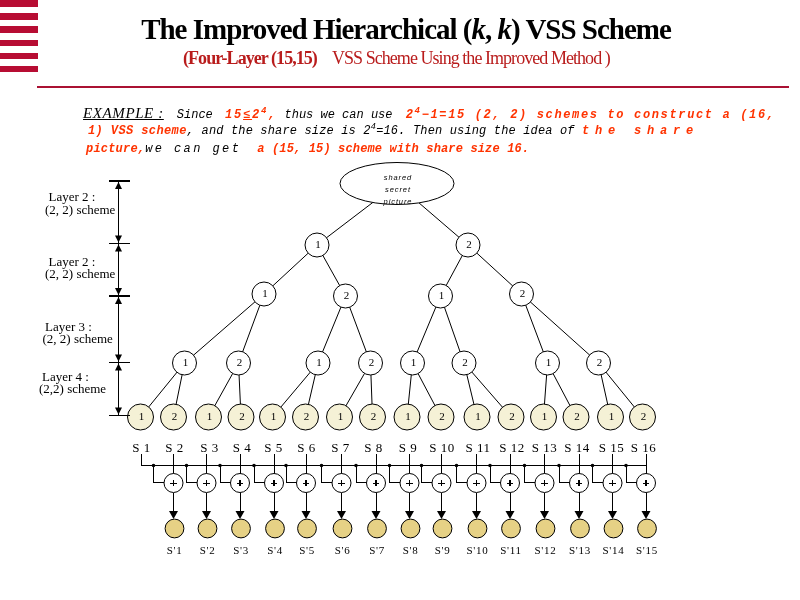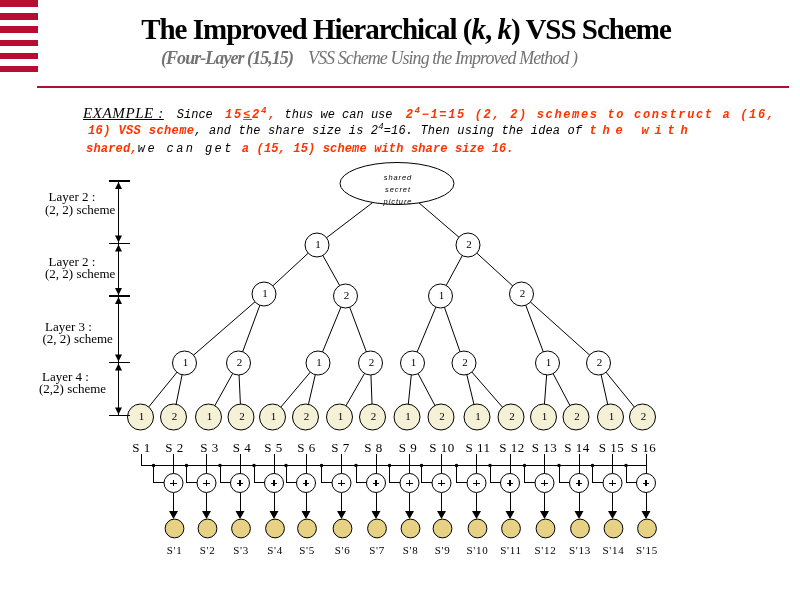--- a/index.html
+++ b/index.html
@@ -2,36 +2,36 @@
 <html><head>
 <meta charset="utf-8">
 <style>
 html,body{margin:0;padding:0;}
 body{width:800px;height:600px;background:#fff;overflow:hidden;position:relative;font-family:"Liberation Serif",serif;}
 .abs{position:absolute;}
 .mono{font-family:"Liberation Mono",monospace;font-size:12px;white-space:pre;}
 .red{color:#ff3300;font-weight:bold;}
 #flag{left:0;top:0;width:38px;height:73px;background:repeating-linear-gradient(180deg,#b70d33 0 6.5px,#ffffff 6.5px 13.2px);}
 #title{left:6px;top:13px;width:800px;text-align:center;font-size:29px;font-weight:bold;letter-spacing:-1.0px;color:#000;}
-#subtitle{left:161px;top:48px;font-size:18px;letter-spacing:-0.95px;font-style:italic;color:#737373;white-space:pre;}
+#subtitle{left:183px;top:48px;font-size:18px;letter-spacing:-0.95px;color:#b91c1c;white-space:pre;}
 #redline{left:37px;top:86px;width:752px;height:1.5px;background:#aa1133;}
 .pline{white-space:pre;line-height:14px;font-style:italic;}
 #ex{font-family:"Liberation Serif",serif;font-size:15px;letter-spacing:0.6px;text-decoration:underline;text-underline-offset:0.5px;}
 sup{font-size:9px;}
 </style>
 </head>
 <body>
 <div id="flag" class="abs"></div>
 <div id="title" class="abs">The Improved Hierarchical (<i>k</i>, <i>k</i>) VSS Scheme</div>
 <div id="subtitle" class="abs"><b>(Four-Layer (15,15)</b><span style="margin-left:15px">VSS Scheme Using the Improved Method )</span></div>
 <div id="redline" class="abs"></div>
 
 <div class="abs pline mono" style="left:83px;top:103.5px;"><span id="ex">EXAMPLE :</span><span style="margin-left:13px">Since </span><span class="red" style="margin-left:5px;letter-spacing:1.8px">15<span style="text-decoration:underline;text-underline-offset:1px">≤</span>2<sup>4</sup>,</span> thus we can use <span class="red" style="margin-left:6px;letter-spacing:1.65px">2<sup>4</sup>−1=15 (2, 2) schemes to construct a (16,</span></div>
-<div class="abs pline mono" style="left:88px;top:120px;"><span class="red" style="letter-spacing:0.4px">16) VSS scheme</span><span style="letter-spacing:0.15px">, and the share size is 2<sup>4</sup>=16. Then using the idea of </span><span class="red" style="letter-spacing:5.8px">the with</span></div>
-<div class="abs pline mono" style="left:86px;top:142px;"><span class="red" style="letter-spacing:0.2px">shared,</span><span style="margin-left:0;letter-spacing:2.4px">we can get</span><span class="red" style="margin-left:8px;letter-spacing:0.15px">a (15, 15) scheme with share size 16.</span></div>
+<div class="abs pline mono" style="left:88px;top:120px;"><span class="red" style="letter-spacing:0.4px">1) VSS scheme</span><span style="letter-spacing:0.15px">, and the share size is 2<sup>4</sup>=16. Then using the idea of </span><span class="red" style="letter-spacing:5.8px">the share</span></div>
+<div class="abs pline mono" style="left:86px;top:142px;"><span class="red" style="letter-spacing:0.2px">picture,</span><span style="margin-left:0;letter-spacing:2.4px">we can get</span><span class="red" style="margin-left:16px;letter-spacing:0.15px">a (15, 15) scheme with share size 16.</span></div>
 
 <svg class="abs" style="left:0;top:160px;" width="800" height="440" viewBox="0 160 800 440" xmlns="http://www.w3.org/2000/svg">
 <g stroke="#000" stroke-width="1" fill="none">
 
 <line x1="397" y1="184" x2="317" y2="245"></line>
       <line x1="397" y1="184" x2="468" y2="245"></line>
 <line x1="317" y1="245" x2="264" y2="294"></line>
       <line x1="317" y1="245" x2="345.5" y2="296"></line>
 <line x1="468" y1="245" x2="440.5" y2="296"></line>
       <line x1="468" y1="245" x2="521.5" y2="294"></line>

